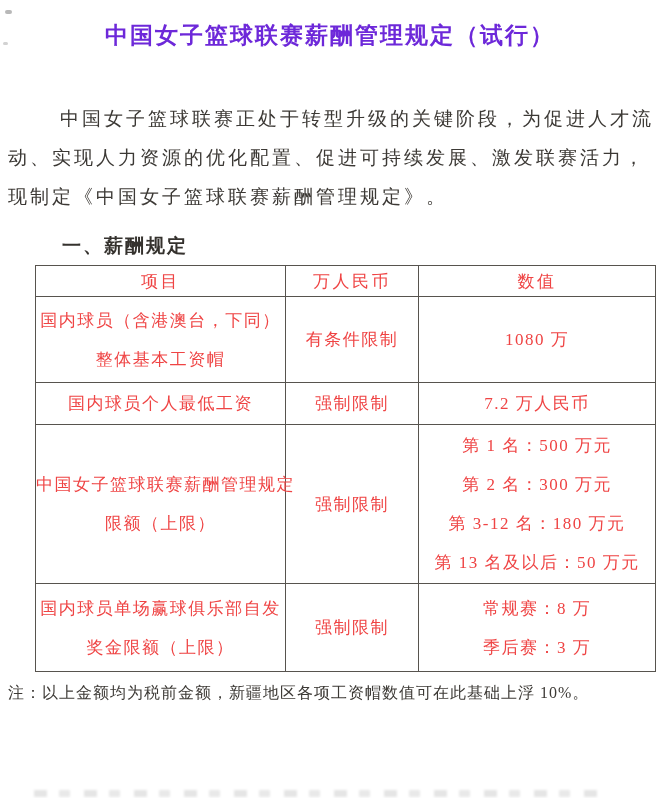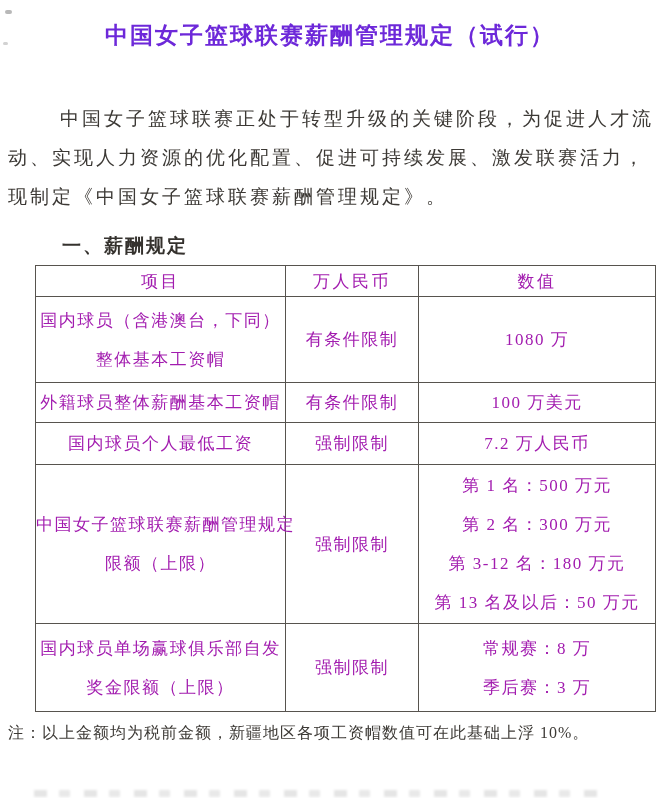--- a/index.html
+++ b/index.html
@@ -52,21 +52,21 @@
   .salary-table col.c1 { width: 250px; }
   .salary-table col.c2 { width: 133px; }
   .salary-table col.c3 { width: 237px; }
   .salary-table th, .salary-table td {
     border: 1px solid #57534e;
     text-align: center;
     vertical-align: middle;
     font-size: 17px;
     letter-spacing: 1.5px;
     padding: 0;
-    color: #a21caf;
+    color: #ef4444;
   }
   .salary-table th { font-weight: normal; letter-spacing: 2.5px; }
   tr.rh  { height: 31px; }
   tr.r1  { height: 86px; }
   tr.r2  { height: 37px; }
   tr.r3  { height: 42px; }
   tr.r4  { height: 159px; }
   tr.r5  { height: 88px; }
   .cell-line { line-height: 39px; white-space: nowrap; }
   .footnote {
@@ -129,31 +129,20 @@
           <div class="cell-line">国内球员（含港澳台，下同）</div>
           <div class="cell-line">整体基本工资帽</div>
         </td>
         <td>
           <div class="cell-line">有条件限制</div>
         </td>
         <td>
           <div class="cell-line">1080 万</div>
         </td>
       </tr>
-      <tr class="r2">
-        <td>
-          <div class="cell-line">外籍球员整体薪酬基本工资帽</div>
-        </td>
-        <td>
-          <div class="cell-line">有条件限制</div>
-        </td>
-        <td>
-          <div class="cell-line">100 万美元</div>
-        </td>
-      </tr>
       <tr class="r3">
         <td>
           <div class="cell-line">国内球员个人最低工资</div>
         </td>
         <td>
           <div class="cell-line">强制限制</div>
         </td>
         <td>
           <div class="cell-line">7.2 万人民币</div>
         </td>

